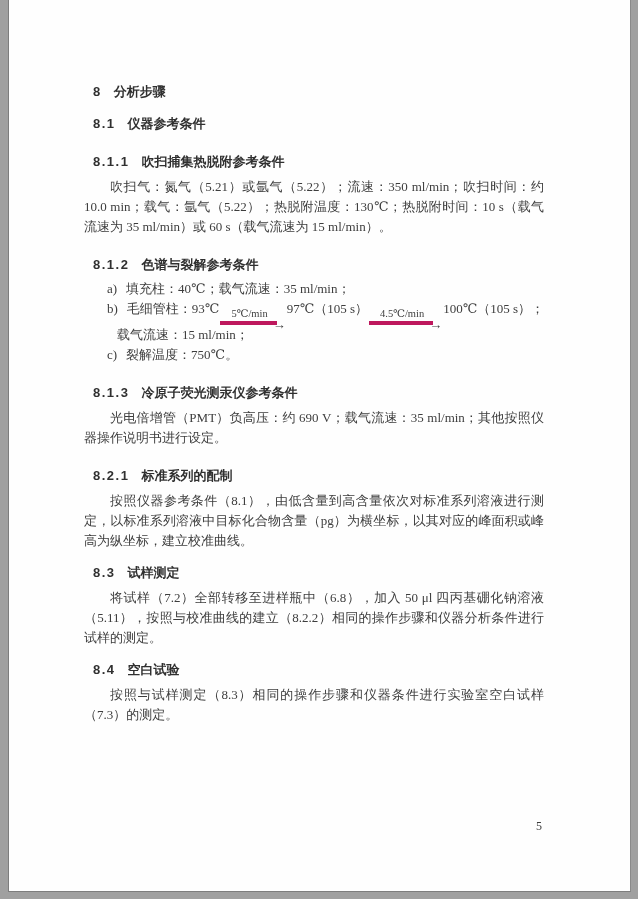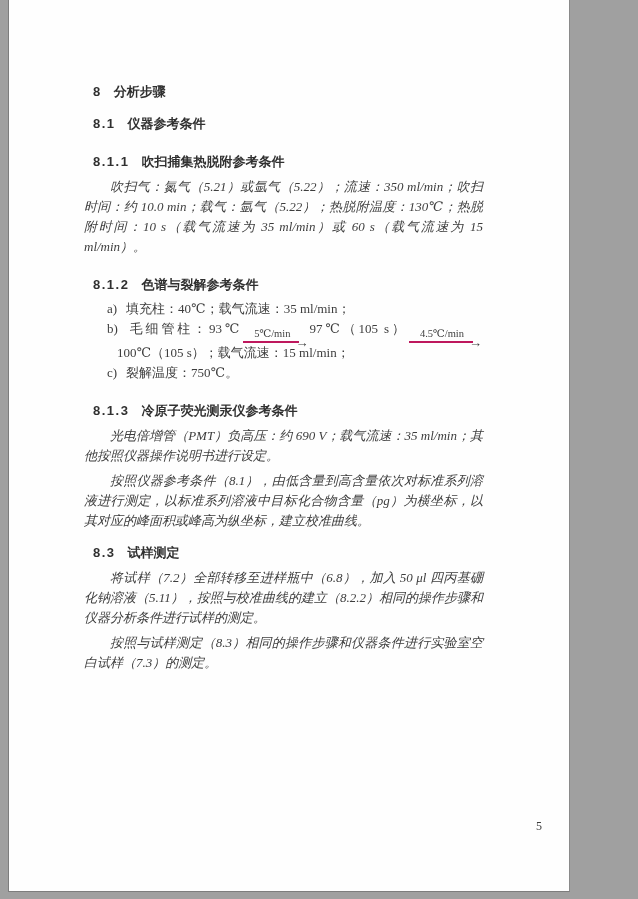--- a/index.html
+++ b/index.html
@@ -5,21 +5,21 @@
   html,body{margin:0;padding:0;}
   body{
     width:638px;height:899px;
     background:#a0a0a0;
     font-family:"Liberation Serif","DejaVu Serif",serif;
     position:relative;
     overflow:hidden;
   }
   .scan-page{
     position:absolute;left:8px;top:0;
-    width:562px;height:892px;
+    width:623px;height:892px;
     background:#fefefe;
     border-left:1px solid #7d7d7d;
     border-right:1px solid #8a8a8a;
     border-bottom:1px solid #7d7d7d;
     box-sizing:border-box;
   }
   .content{
     padding:82px 86px 0 75px;
     color:#3d3d3d;
     font-size:13px;
@@ -34,41 +34,40 @@
     font-size:13px;
     line-height:20px;
   }
   .h2{margin-top:12px;}
   .h3{margin-top:18px;}
   .hnum{letter-spacing:1.5px;margin-right:12px;}
   .para{
     margin:5px 0 0 0;
     text-indent:2em;
     text-align:justify;
-    font-style:italic;
   }
   .cond-list{margin:4px 0 0 23px;}
   .cond-item{
     padding-left:10px;
     text-indent:-10px;
     text-align:justify;
   }
   .marker{margin-right:9px;}
   .rxn{
     display:inline-flex;
     align-items:flex-end;
     vertical-align:-4px;
     margin:0 1px;
     text-indent:0;
   }
   .rate{
     font-size:10.5px;
     line-height:13px;
     padding:0 9px 1px 11px;
-    border-bottom:2px solid #be185d;
+    border-bottom:4px solid #be185d;
     white-space:nowrap;
   }
   .head{
     font-size:13px;
     line-height:13px;
     margin-left:-4px;
     transform:translateY(6px);
   }
   .pagenum{
     position:absolute;
@@ -116,26 +115,32 @@
         <span class="marker">c)</span><span>裂解温度：750℃。</span>
       </div>
     </div>
 
     <div class="h3">
       <span class="hnum">8.1.3</span><span class="htitle">冷原子荧光测汞仪参考条件</span>
     </div>
     <p class="para">光电倍增管（PMT）负高压：约 690 V；载气流速：35 ml/min；其他按照仪器操作说明书进行设定。</p>
 
 
+    <div class="h3">
+      <span class="hnum">8.2.1</span><span class="htitle">标准系列的配制</span>
+    </div>
 
     <p class="para">按照仪器参考条件（8.1），由低含量到高含量依次对标准系列溶液进行测定，以标准系列溶液中目标化合物含量（pg）为横坐标，以其对应的峰面积或峰高为纵坐标，建立校准曲线。</p>
 
     <div class="h2">
       <span class="hnum">8.3</span><span class="htitle">试样测定</span>
     </div>
     <p class="para">将试样（7.2）全部转移至进样瓶中（6.8），加入 50 μl 四丙基硼化钠溶液（5.11），按照与校准曲线的建立（8.2.2）相同的操作步骤和仪器分析条件进行试样的测定。</p>
 
+    <div class="h2">
+      <span class="hnum">8.4</span><span class="htitle">空白试验</span>
+    </div>
     <p class="para">按照与试样测定（8.3）相同的操作步骤和仪器条件进行实验室空白试样（7.3）的测定。</p>
 
   </div>
 
   <div class="pagenum">5</div>
 </div>
 
 </body></html>

